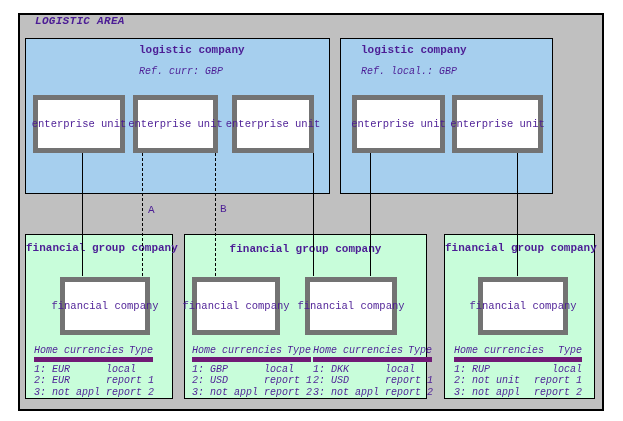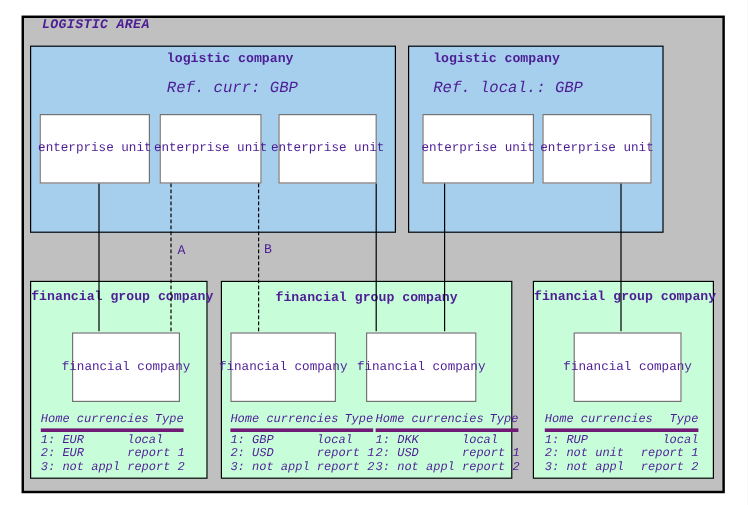--- a/index.html
+++ b/index.html
@@ -16,38 +16,38 @@
   }
   .area-title {
     left:35px; top:15px; font-size:11px; font-weight:bold; font-style:italic;
     letter-spacing:0.3px; white-space:nowrap;
   }
 
   .logistic {
     background:var(--logistic-bg,#a6cfee); border:1px solid #000;
   }
   .lc-title { position:absolute; top:5px; font-size:11px; font-weight:bold; white-space:nowrap; }
-  .lc-ref   { position:absolute; top:27px; font-size:13px; font-style:italic; white-space:nowrap; }
+  .lc-ref   { position:absolute; top:27px; font-size:10px; font-style:italic; white-space:nowrap; }
 
   .white-box {
-    position:absolute; box-sizing:border-box; background:#fff; border:1px solid #737373;
+    position:absolute; box-sizing:border-box; background:#fff; border:5px solid #737373;
     display:flex; align-items:center; justify-content:center;
     font-size:10.5px; text-align:right; white-space:nowrap;
   }
 
   .fgc {
     background:var(--financial-bg,#c8fdda); border:1px solid #000;padding-left:40px;
   }
   .fgc-title {
     position:absolute; left:0; right:0; top:7px; text-align:center;
     font-size:11px; font-weight:bold; white-space:nowrap;
   }
 
   .fin-table { position:absolute; font-size:10px; font-style:italic; line-height:11.6px; }
-  .fin-hdr { display:flex; border-bottom:3px solid #701a75; margin-bottom:2px; }
+  .fin-hdr { display:flex; border-bottom:5px solid #701a75; margin-bottom:2px; }
   .fin-hdr.tight  { width:max-content; gap:5px; }
   .fin-hdr.spread { width:100%; justify-content:space-between; }
   .fin-row { display:flex;align-items:flex-end; }
   .fin-row .lbl { width:72px; flex:0 0 72px; white-space:nowrap; }
   .fin-row .val { white-space:nowrap; }
   .fin-table.spread .fin-row .val { margin-left:auto; }
 
   .conn { position:absolute; width:0; top:153px; height:123px; }
   .conn.solid  { border-left:1px solid #000; }
   .conn.dashed { border-left:1px dashed #000; }

